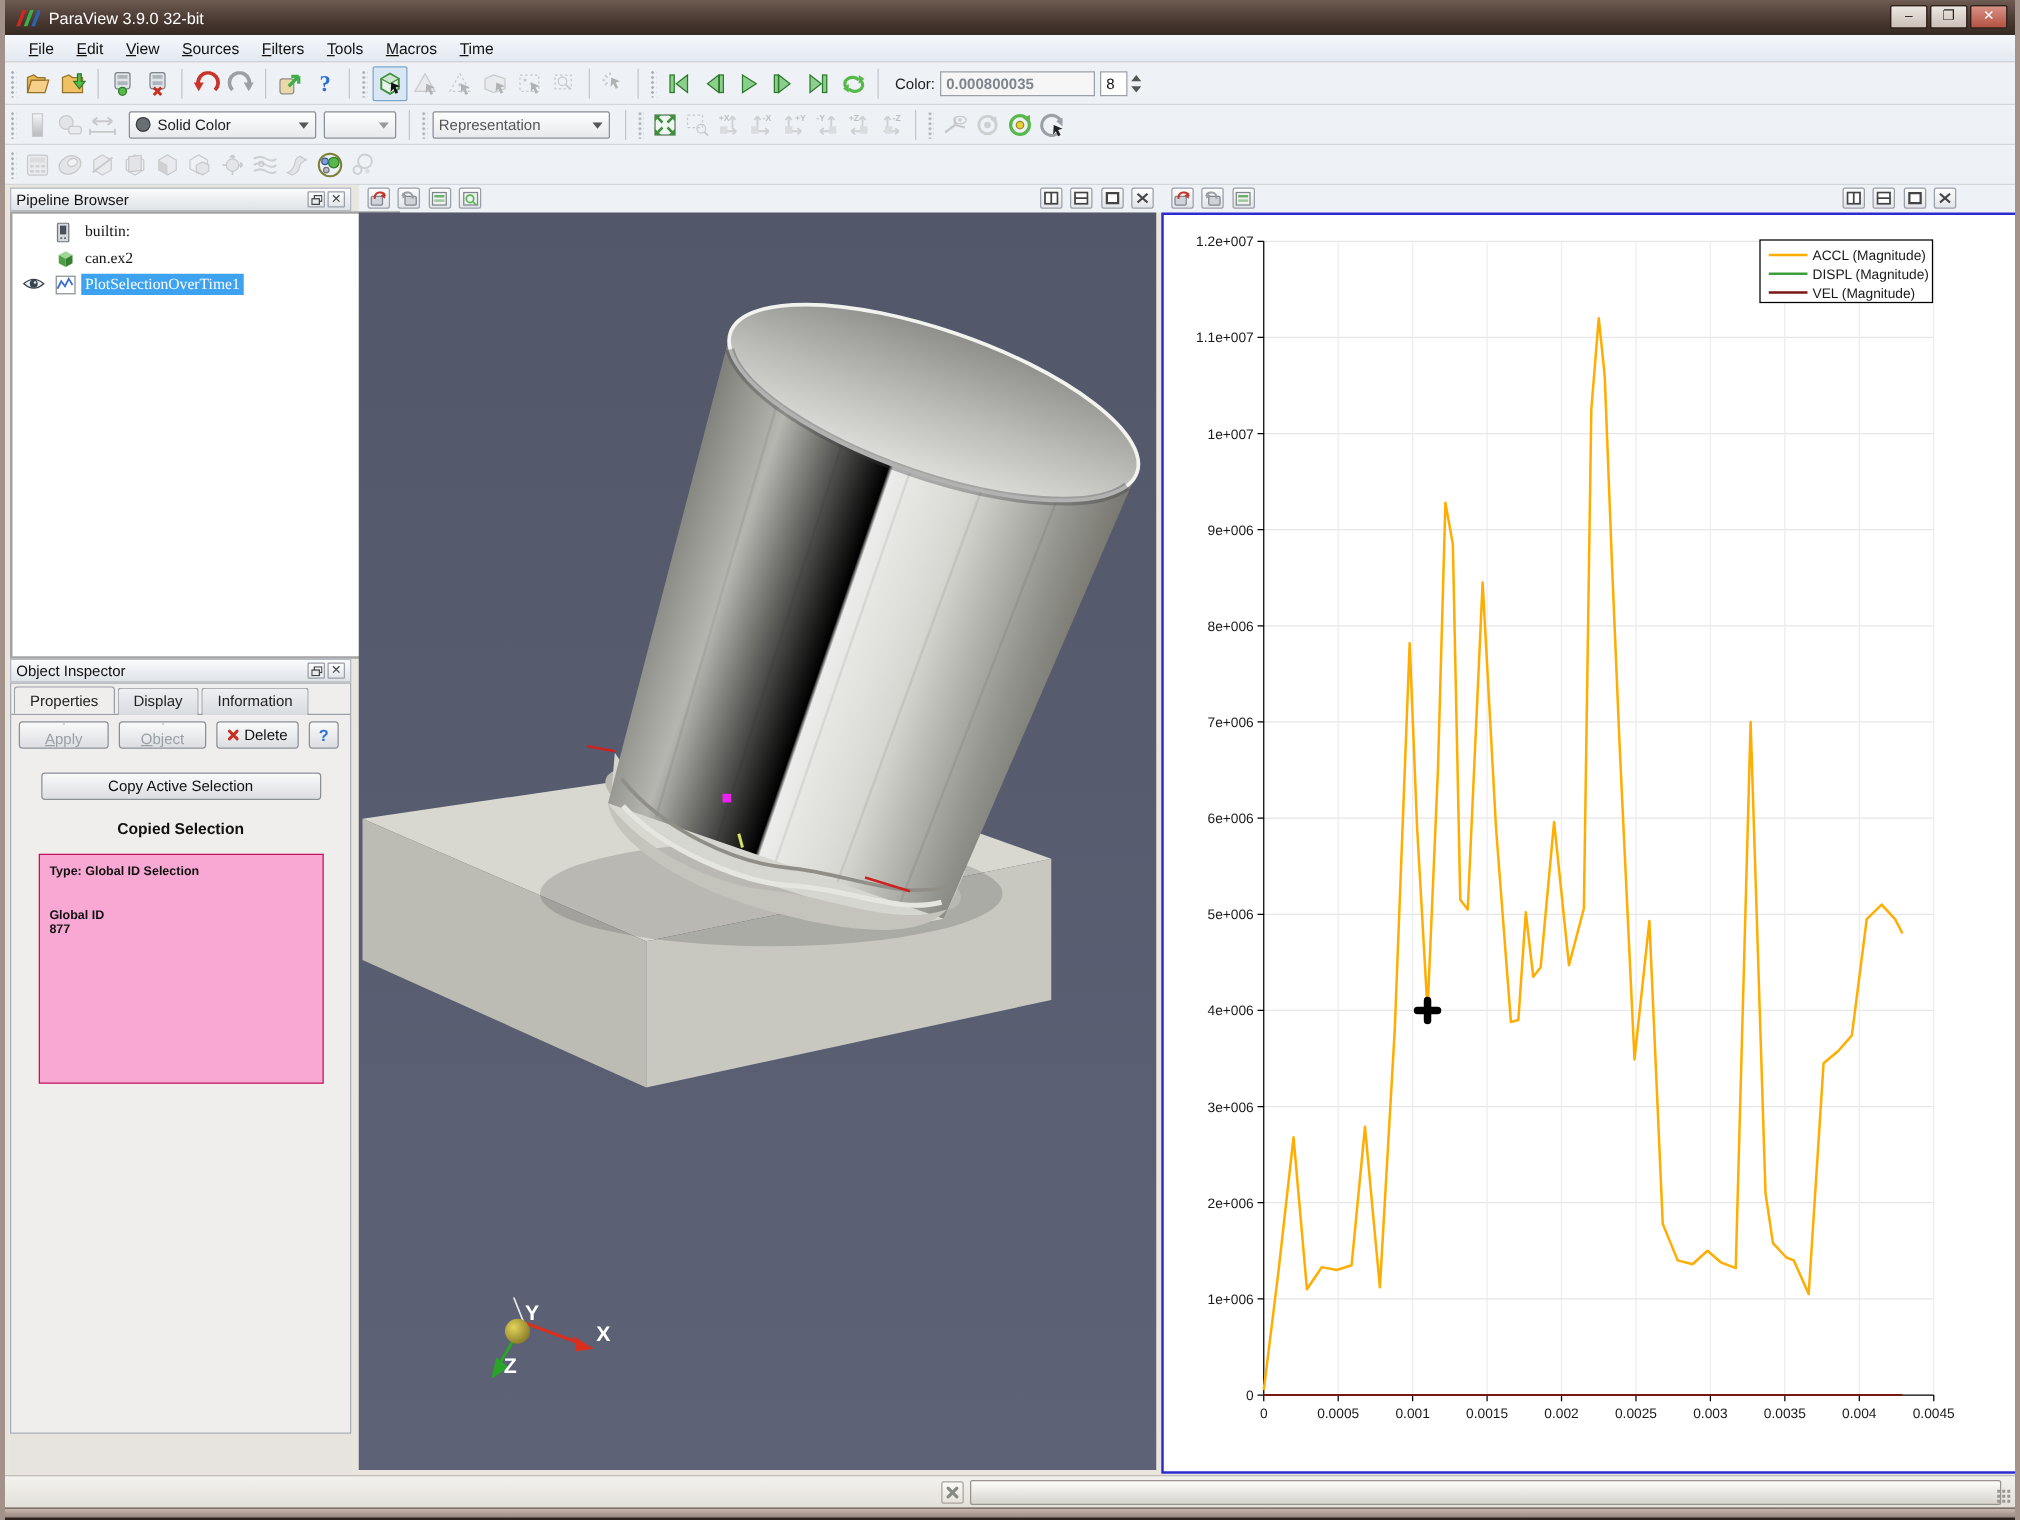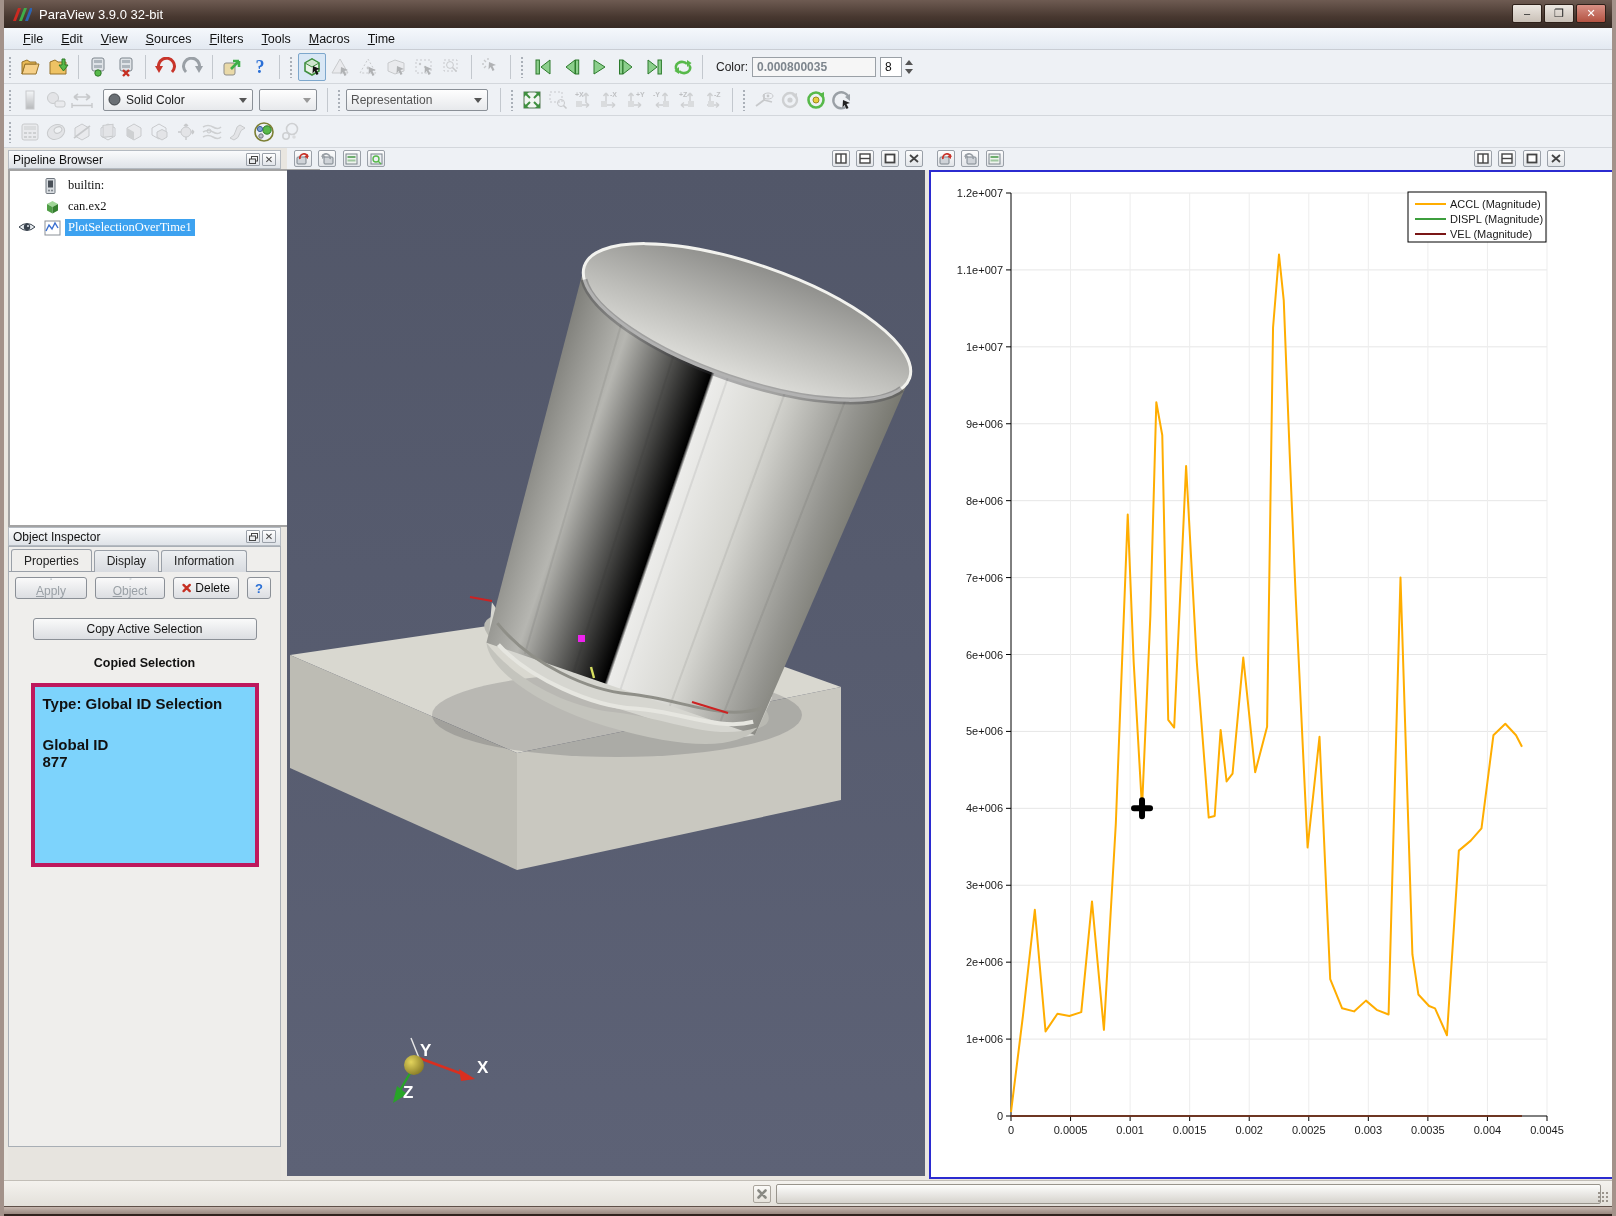--- a/index.html
+++ b/index.html
@@ -77,22 +77,22 @@
   .tab-line{height:1px;background:#9aa0a8;}
   .btnrow{display:flex;align-items:center;padding:5px 6px;gap:8px;}
   .btn{height:22px;border:1px solid #8b9097;border-radius:3px;font-size:12px;
     background:linear-gradient(#fafafa,#dcdee2);display:flex;align-items:center;
     justify-content:center;gap:4px;color:#111;padding:0 8px;}
   .btn.disabled{color:#9aa0a6;flex-direction:column;}
   .btn .u::first-letter{text-decoration:underline;}
   .btn.help{width:24px;color:#2a6fd6;font-weight:bold;font-size:13px;}
   #copy-btn{margin:14px auto 0 auto;width:224px;}
   #copied-title{text-align:center;font-weight:bold;font-size:12.5px;margin-top:16px;color:#111;}
-  #sel-box{margin:13px auto 0 auto;width:228px;height:184px;background:#7dd3fc;
-    border:4px solid #be185d;padding:8px;font-size:15px;color:#111;}
+  #sel-box{margin:13px auto 0 auto;width:228px;height:184px;background:#f9a8d4;
+    border:1px solid #be185d;padding:8px;font-size:10px;color:#111;}
   #sel-box .b{font-weight:bold;}
   #sel-gid{margin-top:24px;}
   
   #view-header{position:absolute;left:283px;top:148px;width:1329px;height:22px;
     background:#eef1f5;}
   .vh-btn{width:18px;height:17px;border:1px solid #9aa0a8;border-radius:2px;
     background:linear-gradient(#fdfdfd,#e2e5e9);display:inline-flex;align-items:center;
     justify-content:center;margin-left:2px;}
   #render-view{position:absolute;left:283px;top:170px;width:638px;height:1006px;
     background:linear-gradient(#525769,var(--viewport-background,#565b6e) 40%,#5d6276);}

